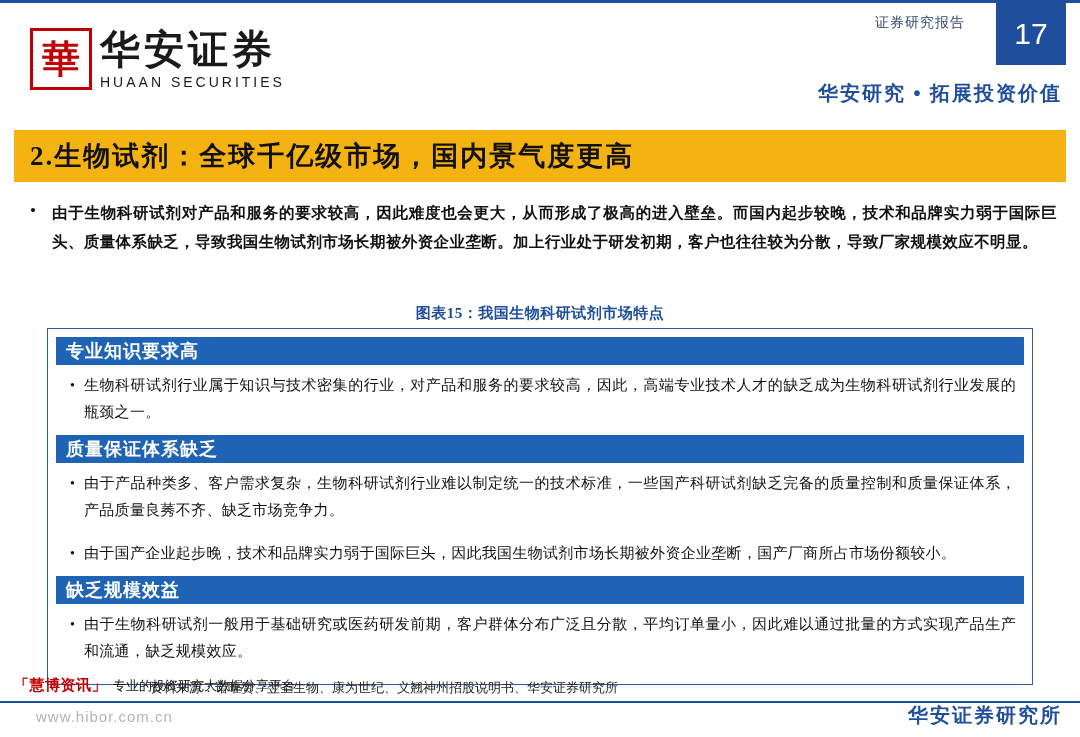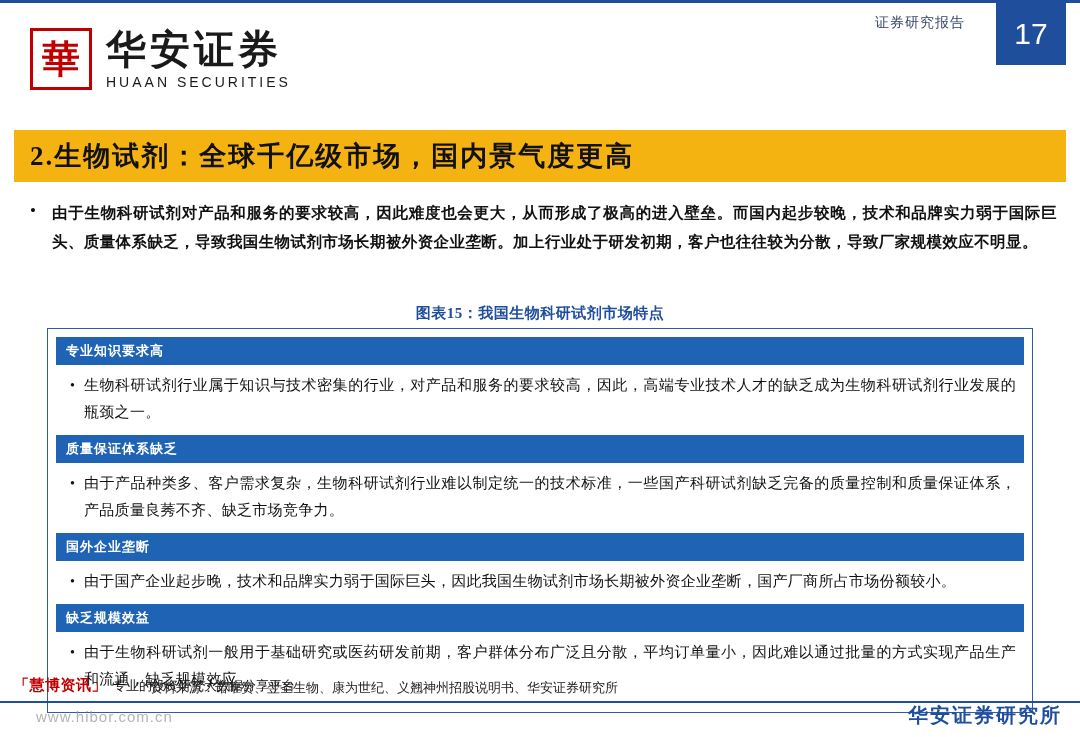--- a/index.html
+++ b/index.html
@@ -87,21 +87,21 @@
     justify-content: center;
   }
   .logo-mark span {
     color: #c00000;
     font-size: 38px;
     font-weight: bold;
     line-height: 1;
     font-family: "Liberation Serif", serif;
   }
   .logo-text {
-    margin-left: 14px;
+    margin-left: 8px;
   }
   .logo-cn {
     font-size: 40px;
     font-weight: bold;
     color: #1a1a1a;
     letter-spacing: 4px;
     line-height: 1.05;
     font-family: "Liberation Serif", serif;
   }
   .logo-en {
@@ -179,21 +179,21 @@
     top: 328px;
     width: 986px;
     border: 1px solid #2f5ca6;
     box-sizing: border-box;
     padding: 8px 8px 10px 8px;
     background: #ffffff;
   }
   .cat-header {
     background: #1f63b4;
     color: #ffffff;
-    font-size: 13px;
+    font-size: 18px;
     font-weight: bold;
     letter-spacing: 1px;
     padding: 5px 0 5px 10px;
     box-sizing: border-box;
     height: 28px;
     line-height: 18px;
   }
   .cat-body {
     display: flex;
     padding: 7px 8px 9px 14px;
@@ -293,20 +293,21 @@
         <span>華</span>
       </div>
       <div class="logo-text">
         <div class="logo-cn">华安证券</div>
         <div class="logo-en">HUAAN SECURITIES</div>
       </div>
     </div>
 
     <div class="report-type">证券研究报告</div>
     <div class="page-number-box">17</div>
+    <div class="brand-tagline">华安研究 • 拓展投资价值</div>
   </div>
 
   <div class="section-bar">
     <div class="section-bar-title">2.生物试剂：全球千亿级市场，国内景气度更高</div>
   </div>
 
   <div class="para-block">
     <div class="para-bullet">•</div>
     <div class="para-text">由于生物科研试剂对产品和服务的要求较高，因此难度也会更大，从而形成了极高的进入壁垒。而国内起步较晚，技术和品牌实力弱于国际巨头、质量体系缺乏，导致我国生物试剂市场长期被外资企业垄断。加上行业处于研发初期，客户也往往较为分散，导致厂家规模效应不明显。</div>
   </div>
@@ -325,21 +326,20 @@
 
     <div class="figure-item">
       <div class="cat-header">质量保证体系缺乏</div>
       <div class="cat-body">
         <div class="cat-bullet">•</div>
         <div class="cat-text">由于产品种类多、客户需求复杂，生物科研试剂行业难以制定统一的技术标准，一些国产科研试剂缺乏完备的质量控制和质量保证体系，产品质量良莠不齐、缺乏市场竞争力。</div>
       </div>
     </div>
 
     <div class="figure-item">
-      <div class="cat-header">国外企业垄断</div>
       <div class="cat-body">
         <div class="cat-bullet">•</div>
         <div class="cat-text">由于国产企业起步晚，技术和品牌实力弱于国际巨头，因此我国生物试剂市场长期被外资企业垄断，国产厂商所占市场份额较小。</div>
       </div>
     </div>
 
     <div class="figure-item">
       <div class="cat-header">缺乏规模效益</div>
       <div class="cat-body">
         <div class="cat-bullet">•</div>

